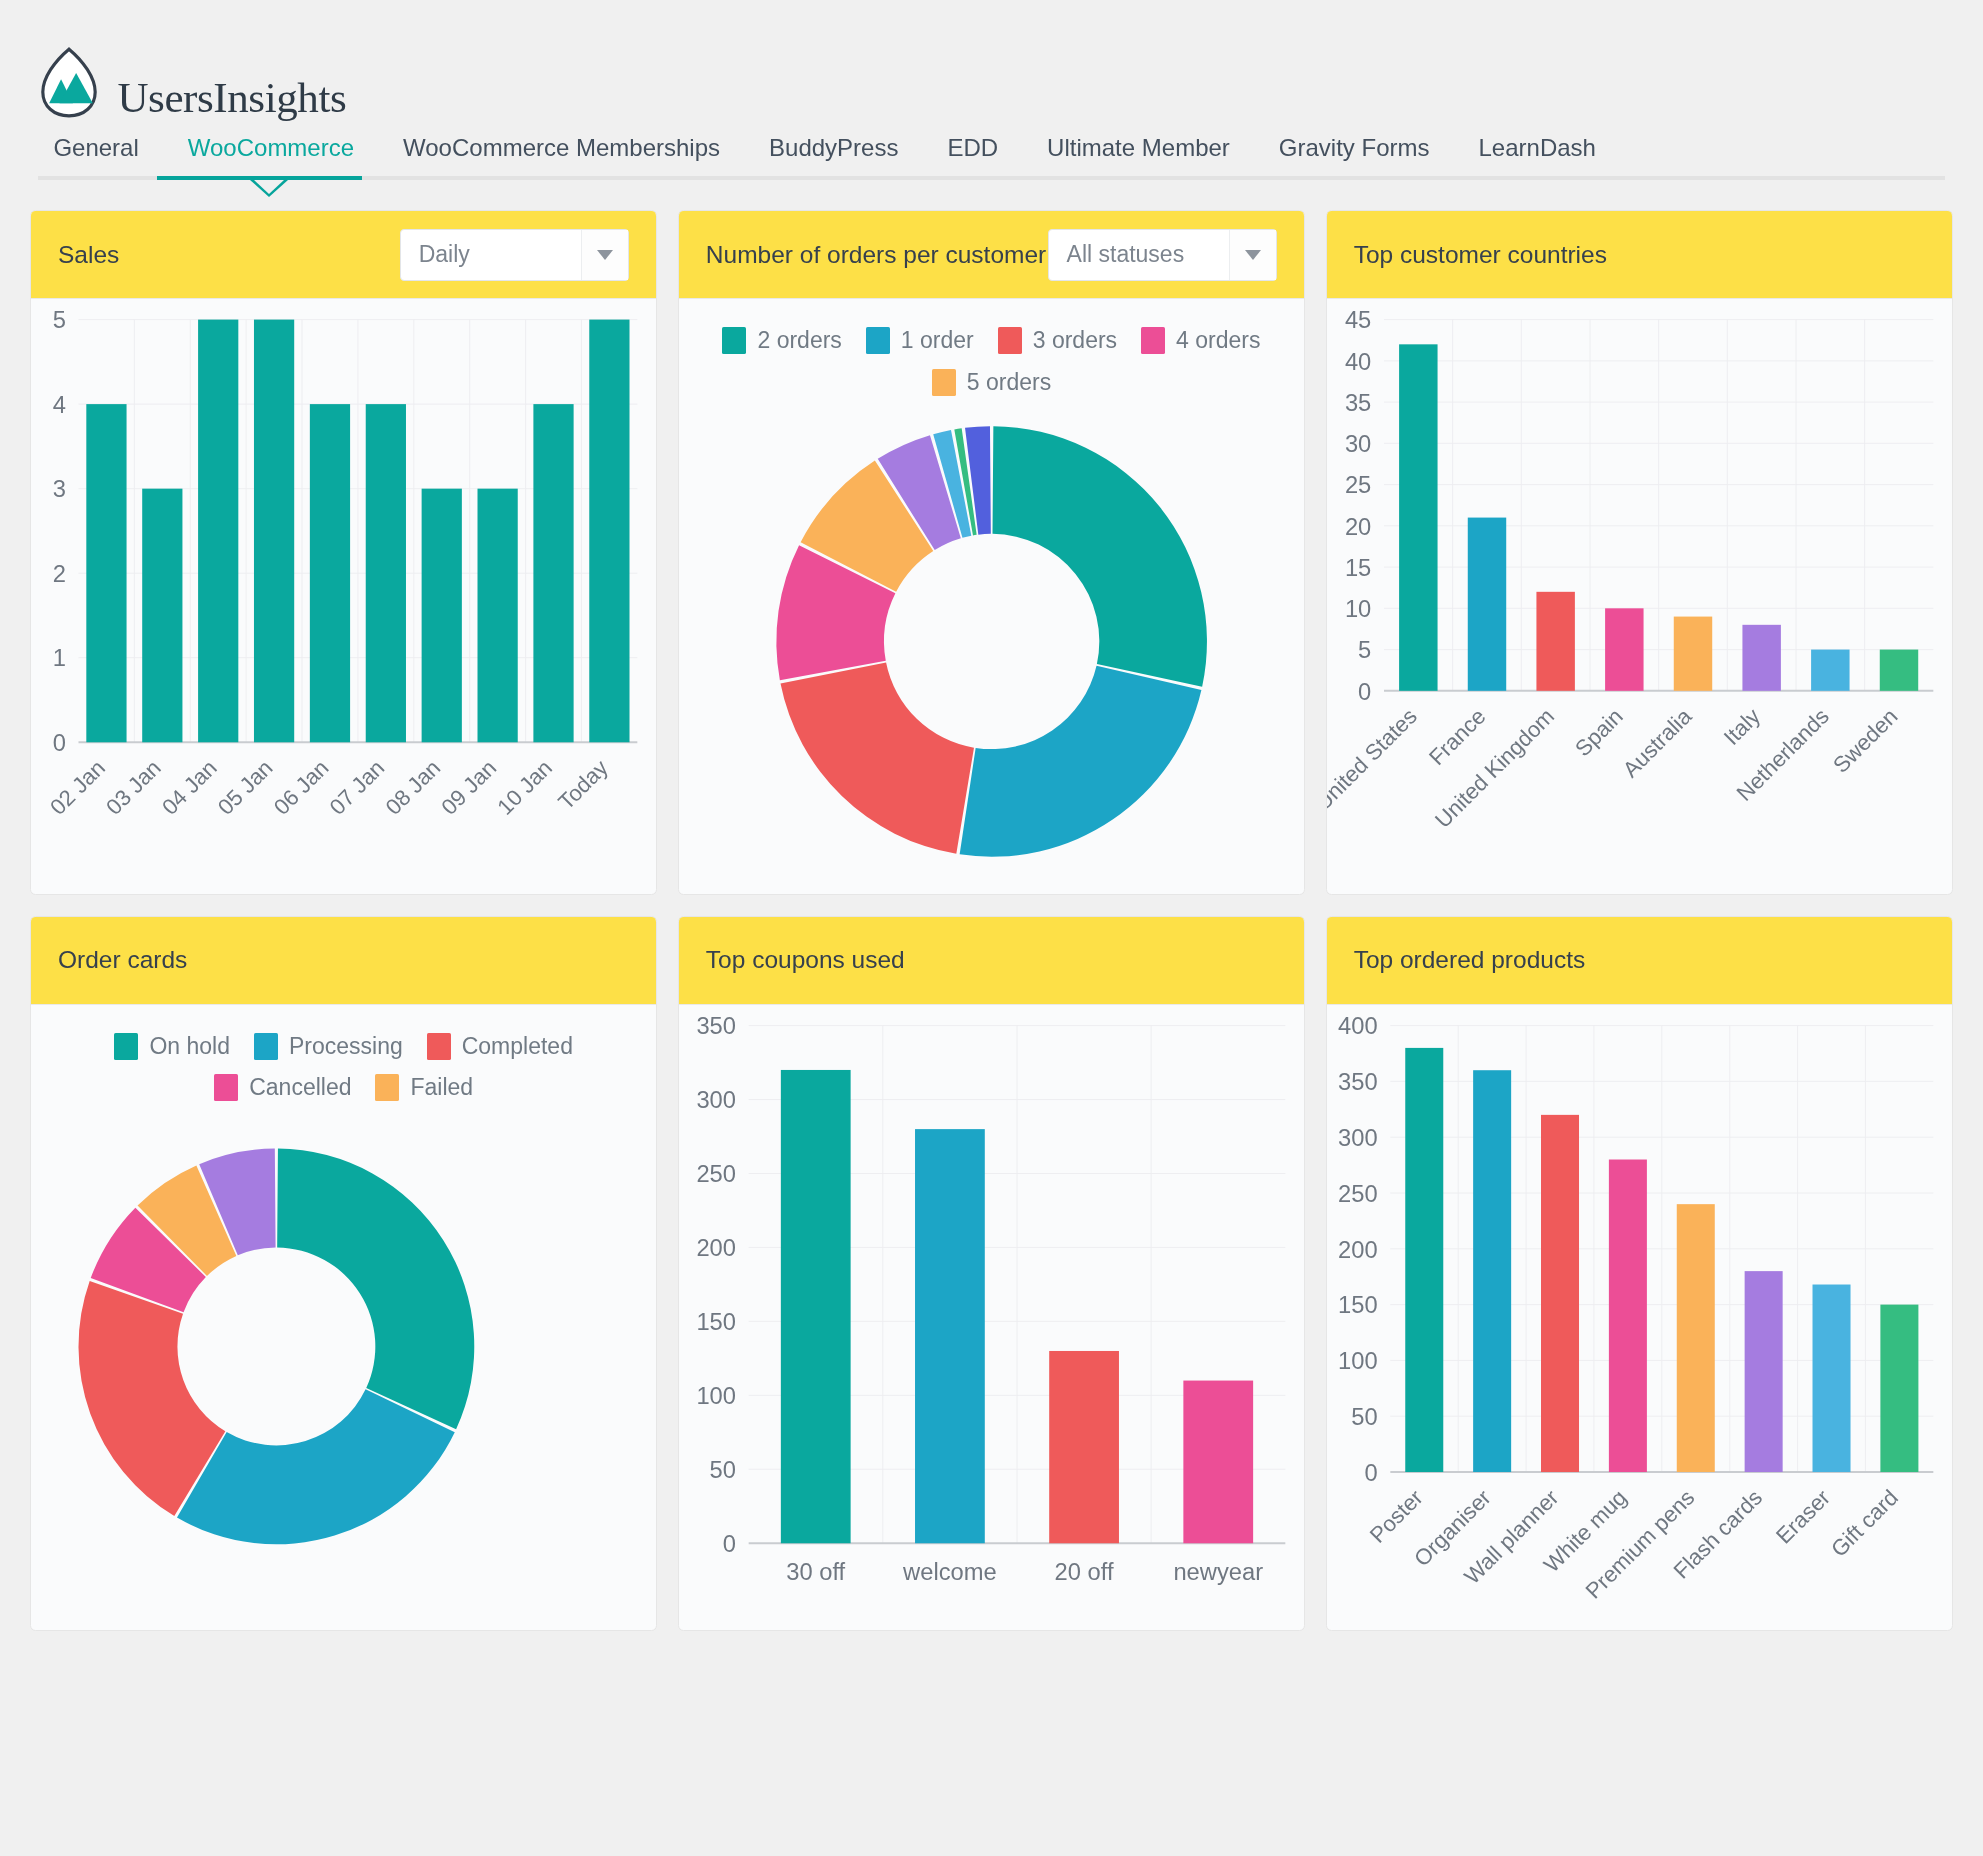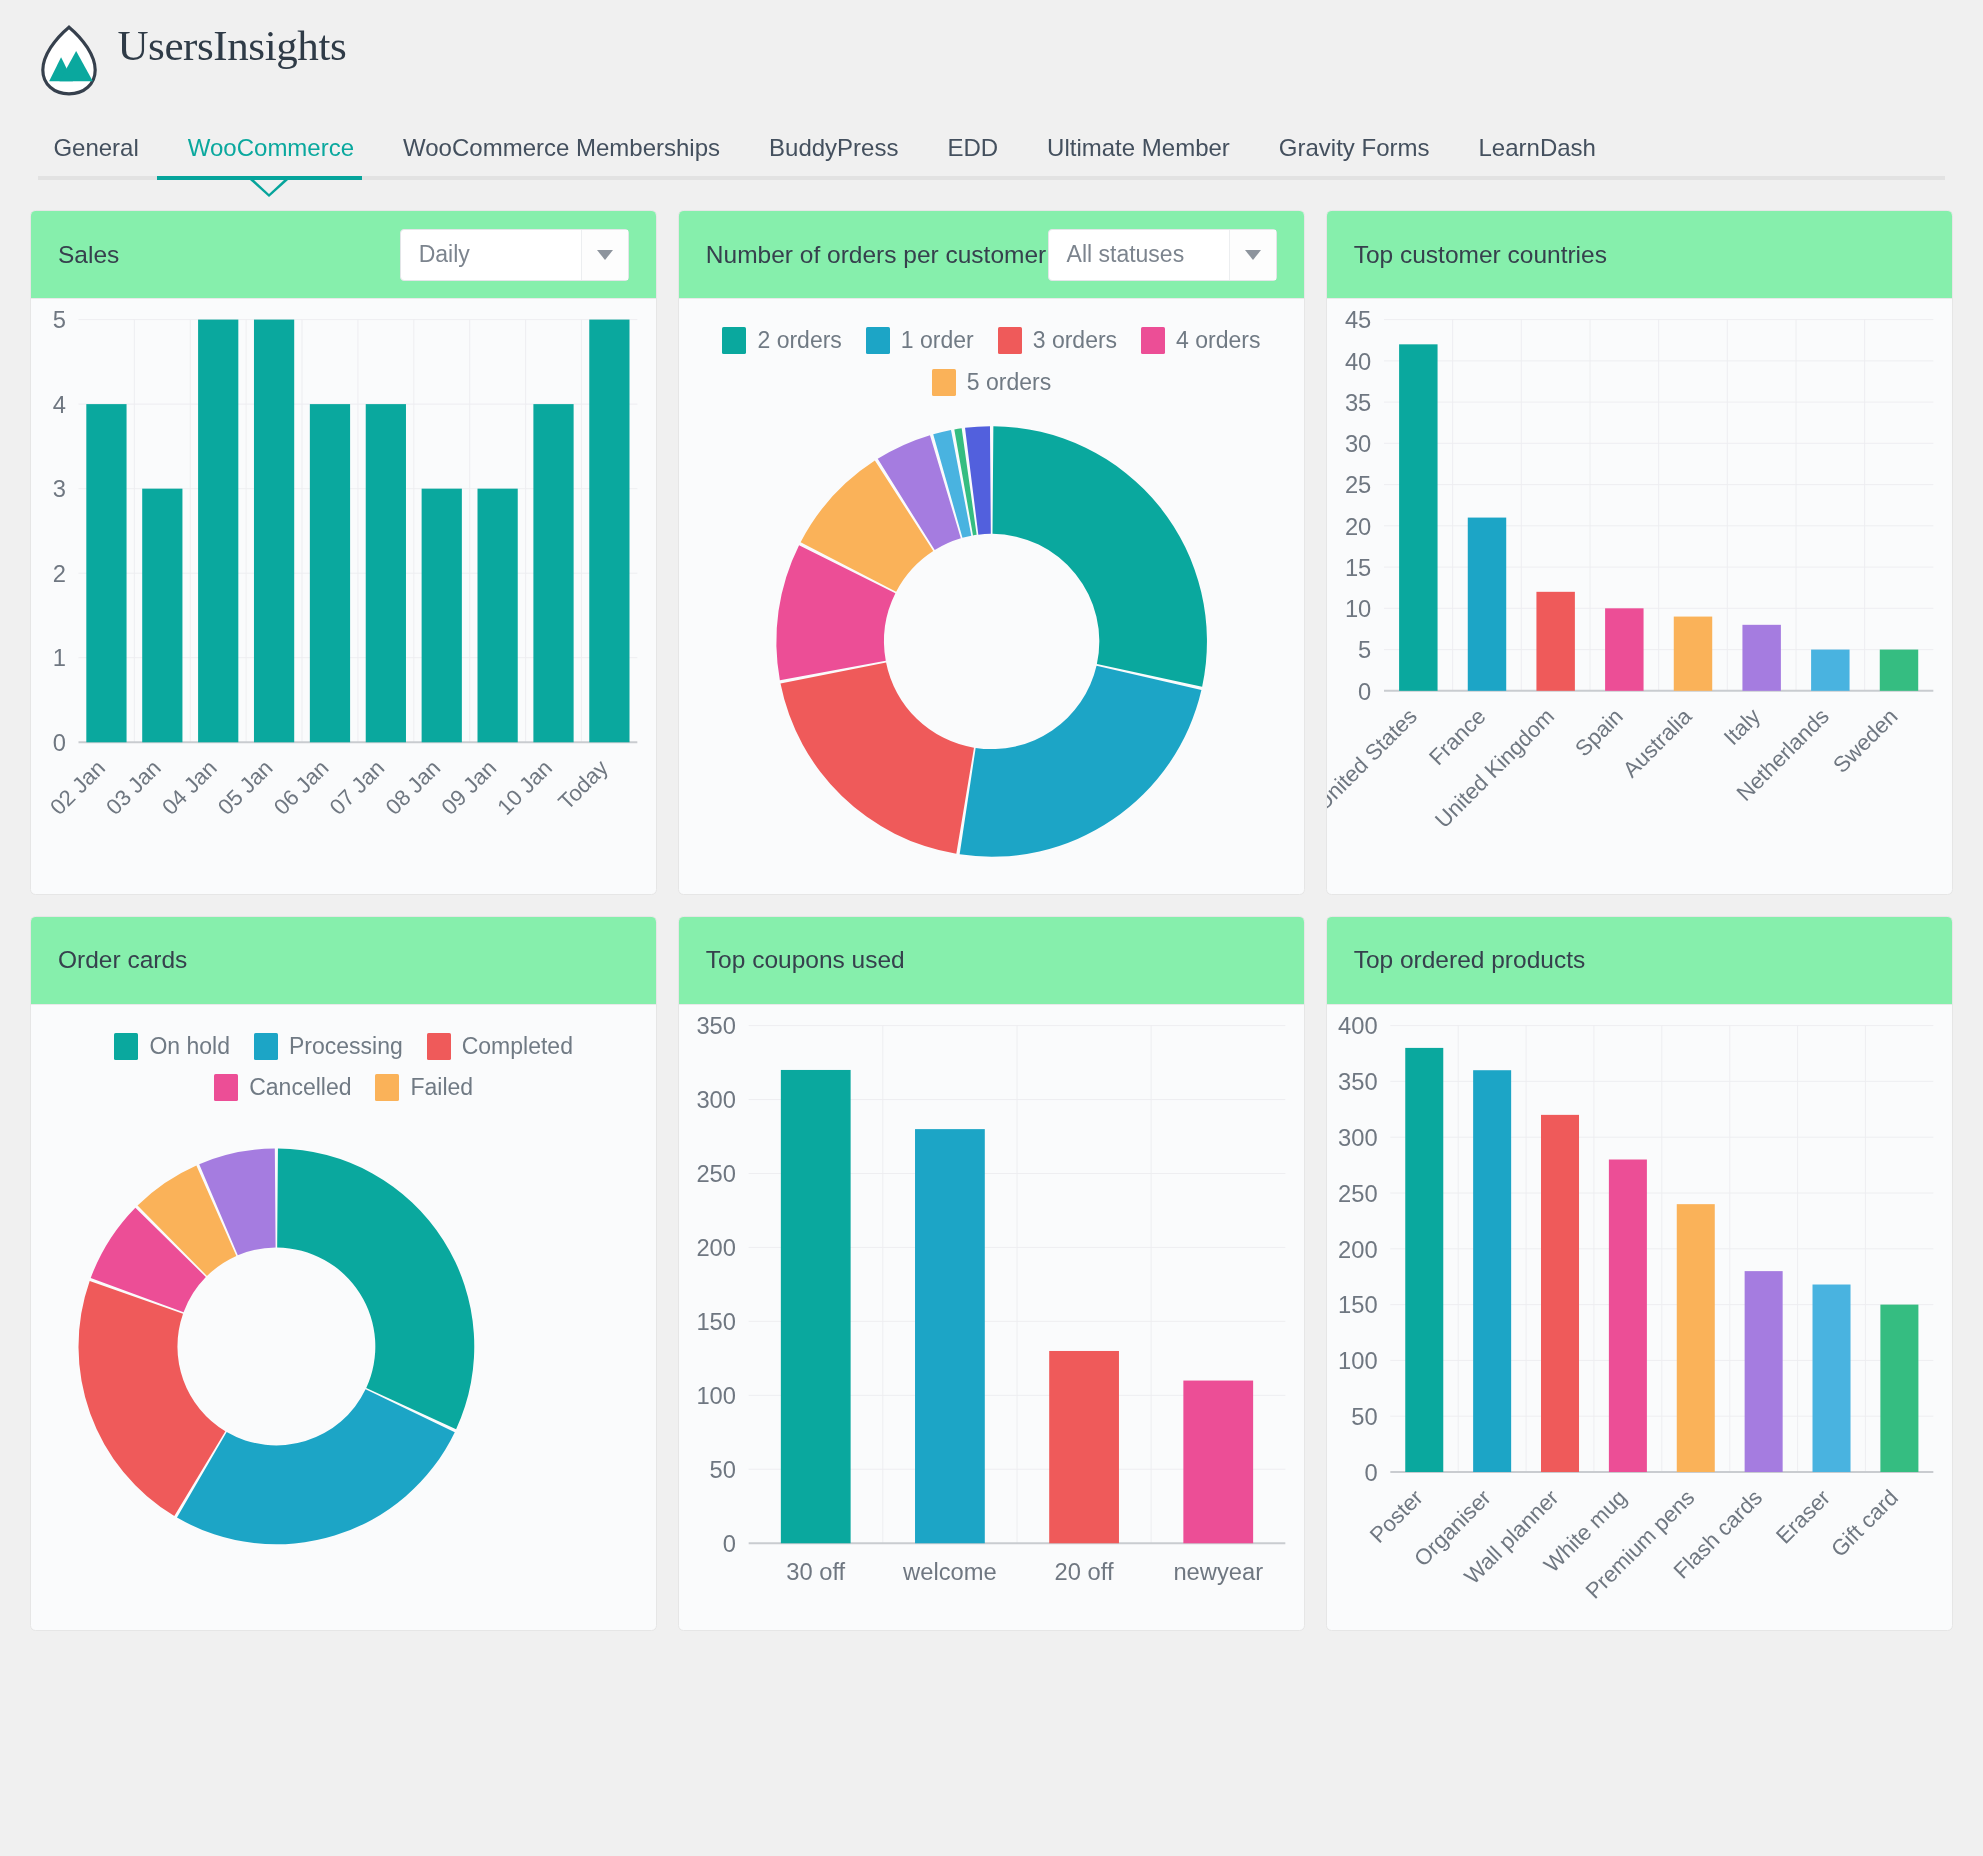--- a/index.html
+++ b/index.html
@@ -5,21 +5,21 @@
   * { box-sizing: border-box; margin: 0; padding: 0; }
   html, body {
     width: 1983px; height: 1857px;
     background: #f0f0f0;
     font-family: "Liberation Sans", sans-serif;
     color: #3c4858;
     overflow: hidden;
   }
 
   
-  .header { padding: 24px 0 0 38px; display: flex; align-items: flex-start; gap: 17.4px; height: 119px; }
+  .header { padding: 24px 0 0 38px; display: flex; align-items: flex-end; gap: 17.4px; height: 119px; }
   .logo-mark { width: 62px; height: 73px; flex: 0 0 auto; }
   .logo-text {
     font-family: "Liberation Serif", serif;
     font-size: 43px; letter-spacing: -0.4px; color: #2f3b47; line-height: 1;
   }
 
   
   .tabs-wrap { position: relative; padding-left: 36px; }
   .tabs { display: flex; align-items: flex-end; gap: 0; height: 57px; }
   .tab {
@@ -48,21 +48,21 @@
 
   
   .grid {
     display: grid; grid-template-columns: 1fr 1fr 1fr;
     gap: 20.5px; padding: 30px 30px 0 30px;
   }
   .card {
     background: #fafbfc; border: 0.8px solid #e6e6e6; border-radius: 5.5px; overflow: hidden;
   }
   .card-head {
-    background: #86efac; border-bottom: 0.8px solid #e9e9e9;
+    background: #fde047; border-bottom: 0.8px solid #e9e9e9;
     height: 88px; display: flex; align-items: center;
     justify-content: space-between; padding: 0 27px;
   }
   .card-title { font-size: 24.5px; color: #36404d; }
   .select {
     display: flex; align-items: center; width: 229px; height: 52px;
     border: 0.8px solid #e3e5e8; border-radius: 4px; background: #fff;
   }
   .select-val { flex: 1; padding-left: 17.4px; font-size: 23px; color: #7c848e; }
   .select-arrow {

